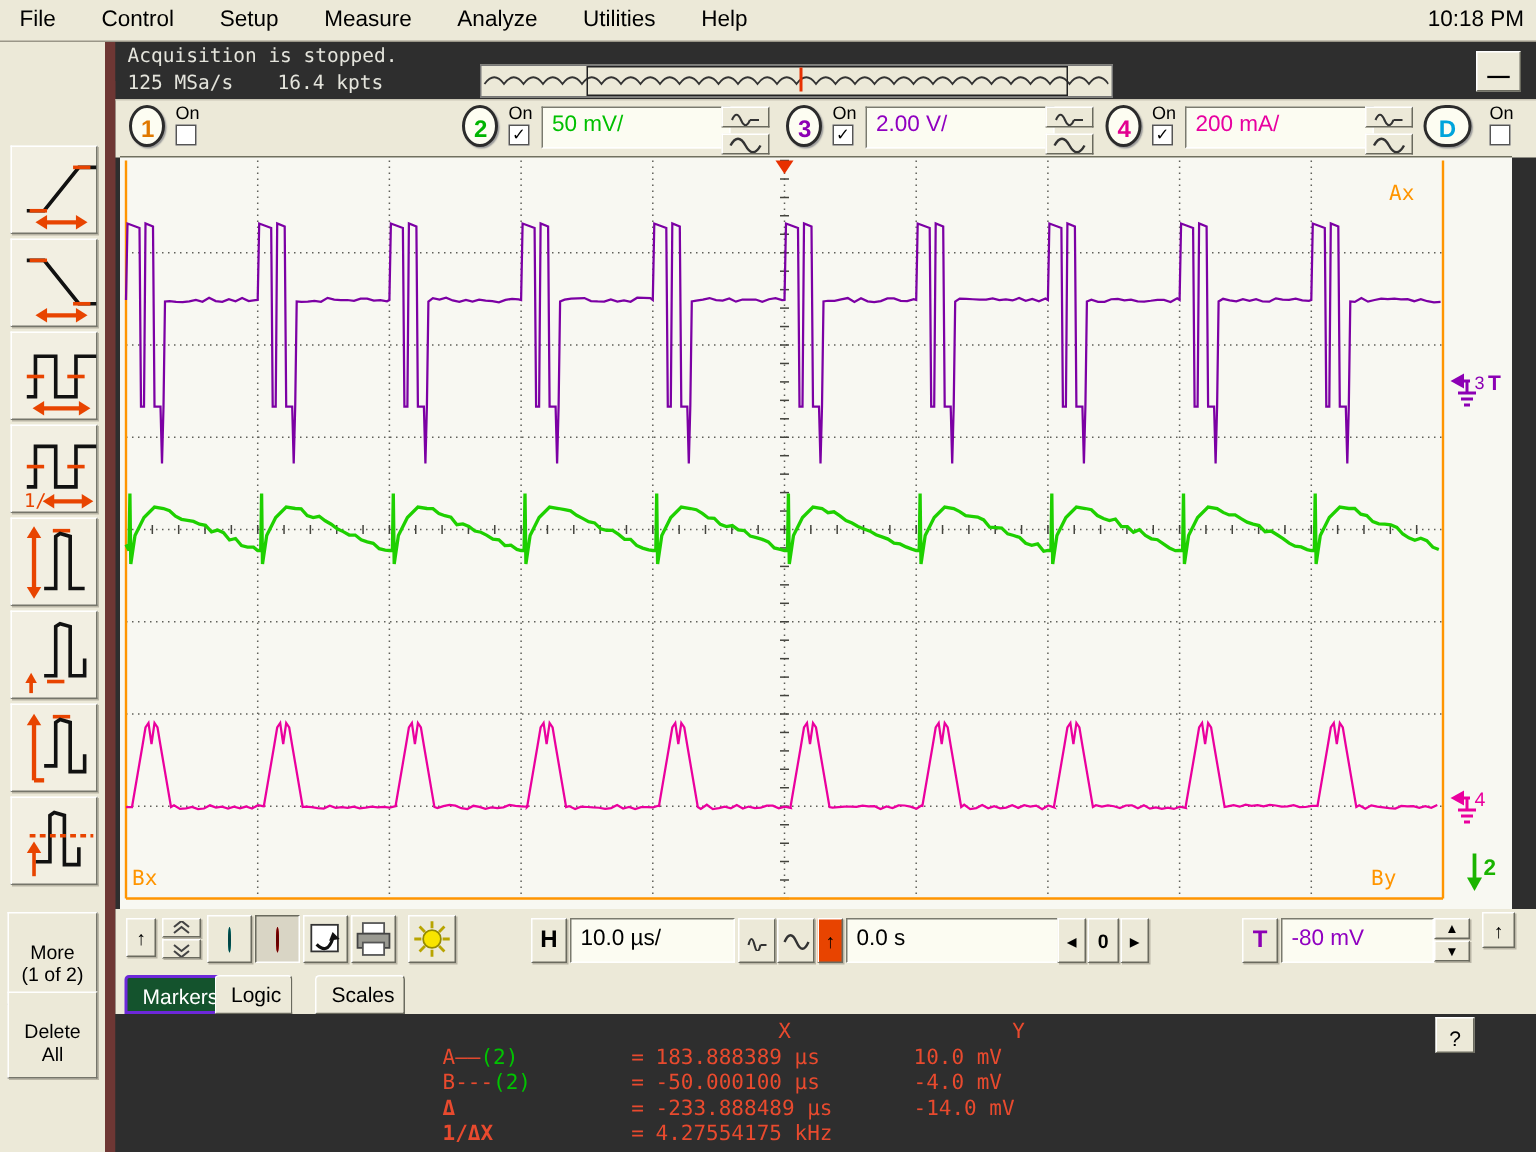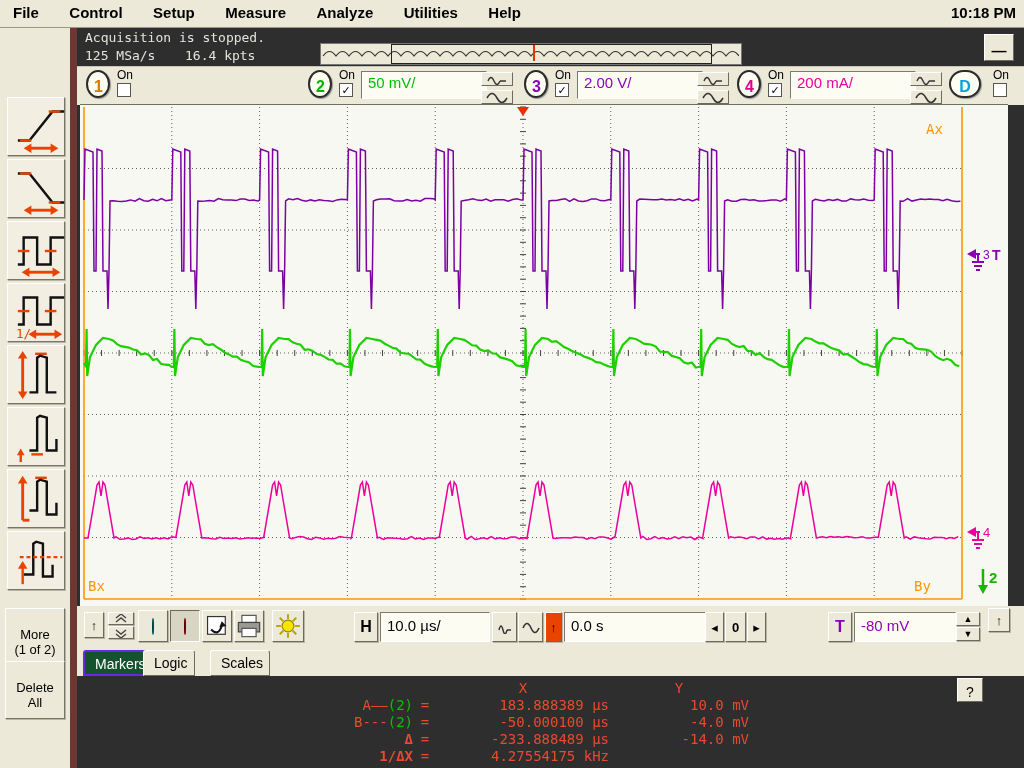--- a/index.html
+++ b/index.html
@@ -1,20 +1,20 @@
 <!DOCTYPE html>
 <html><head>
 <meta charset="utf-8">
 <style>
   html,body{margin:0;padding:0;}
   body{width:1024px;height:768px;position:relative;background:#2e2e2e;
        font-family:"Liberation Sans",sans-serif;overflow:hidden;}
   .abs{position:absolute;}
   
-  #menubar{left:0;top:0;width:1024px;height:27px;background:#ece9d8;border-bottom:1px solid #9a9688;font-weight:bold;}
+  #menubar{left:0;top:0;width:1024px;height:27px;background:#ece9d8;border-bottom:1px solid #9a9688;}
   .menu-item{display:inline-block;padding:4px 13px 0 13px;font-size:15px;color:#000;cursor:default;}
   #clock{position:absolute;right:8px;top:4px;font-size:15px;color:#000;}
   
   #sidebar{left:0;top:28px;width:70px;height:740px;background:#ece9d8;}
   #sidebar-strip{left:70px;top:28px;width:7px;height:740px;background:#6e3734;}
   .side-btn{position:absolute;left:7px;width:58px;height:59px;background:#f2efe2;
      border:1px solid;border-color:#fff #75756a #75756a #fff;box-shadow:1px 1px 0 #b9b5a5;}
   .side-txt-btn{position:absolute;left:5px;width:60px;background:#ece9d8;
      border:1px solid;border-color:#fff #75756a #75756a #fff;box-shadow:1px 1px 0 #b9b5a5;
      font-size:13px;color:#000;text-align:center;padding-top:6px;}
@@ -57,21 +57,21 @@
   .circle{width:18px;height:18px;border-radius:50%;margin:5px auto 0 auto;border:1px solid #044;}
   
   .tab{position:absolute;top:44px;height:26px;background:#ece9d8;border:1px solid;
      border-color:#fff #6a6a5e #6a6a5e #fff;border-radius:3px 3px 0 0;font-size:14px;color:#000;
      text-align:center;padding:4px 10px 0 10px;box-sizing:border-box;}
   .tab.active{background:#14532d;color:#fff;border:2px solid #6d28d9;}
   
   #readout-panel{left:77px;top:676px;width:947px;height:92px;background:#2e2e2e;}
   #readout{position:absolute;left:218px;top:4px;display:grid;grid-template-columns:118px 24px 172px 140px;
      font-family:"DejaVu Sans Mono",monospace;font-size:14px;line-height:17px;color:#e84a2e;}
-  #readout .r{text-align:right;white-space:pre;}
+  #readout .r{white-space:pre;}
   #readout .c{text-align:center;}
   #readout .b{font-weight:bold;}
   #readout .chan{color:#00c400;}
   #help-btn{position:absolute;left:880px;top:2px;width:26px;height:24px;background:#ece9d8;
      border:1px solid;border-color:#fff #6a6a5e #6a6a5e #fff;font-size:14px;color:#000;text-align:center;
      line-height:24px;}
   svg{display:block;}
 </style>
 </head>
 <body>

